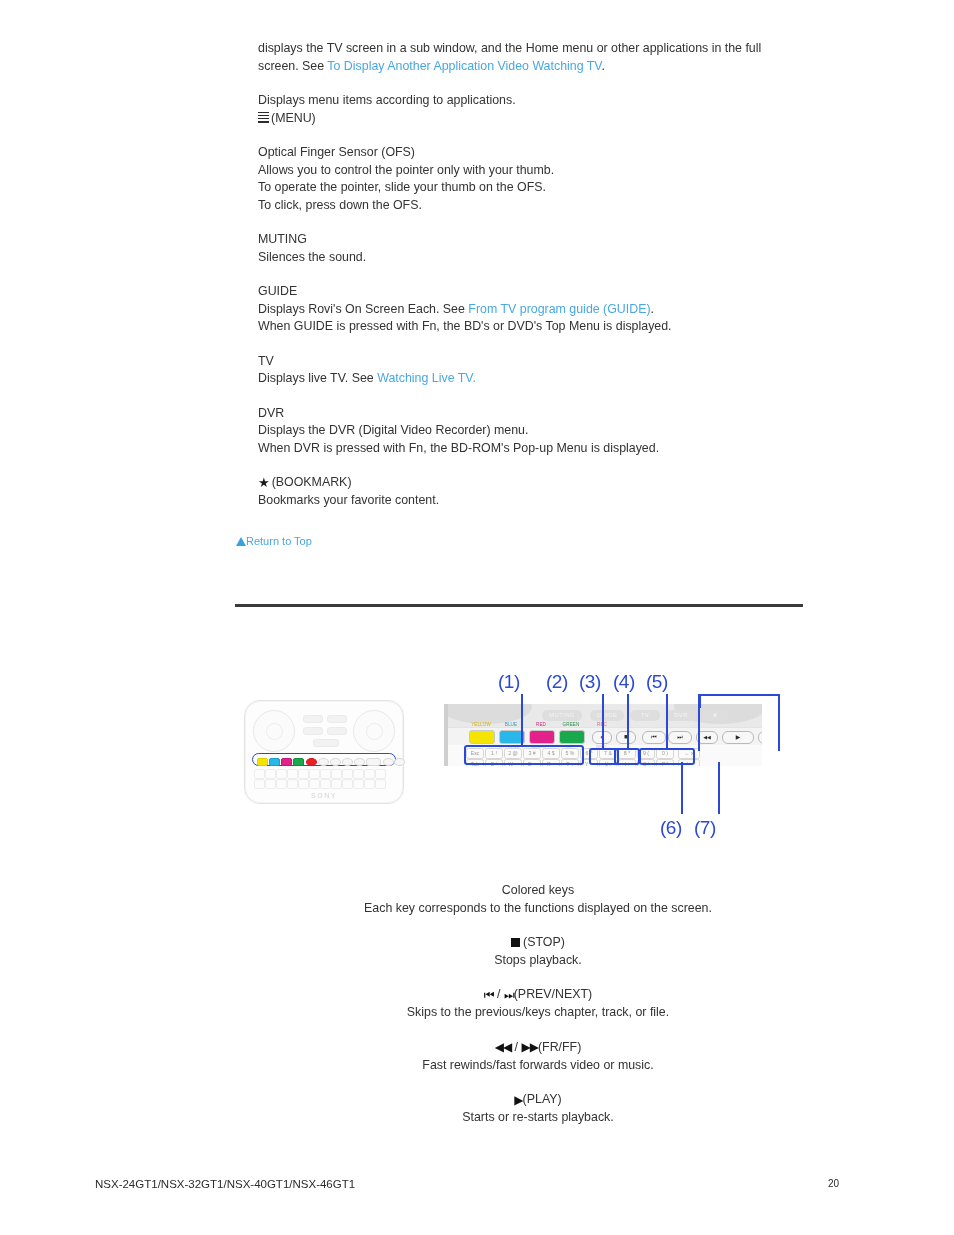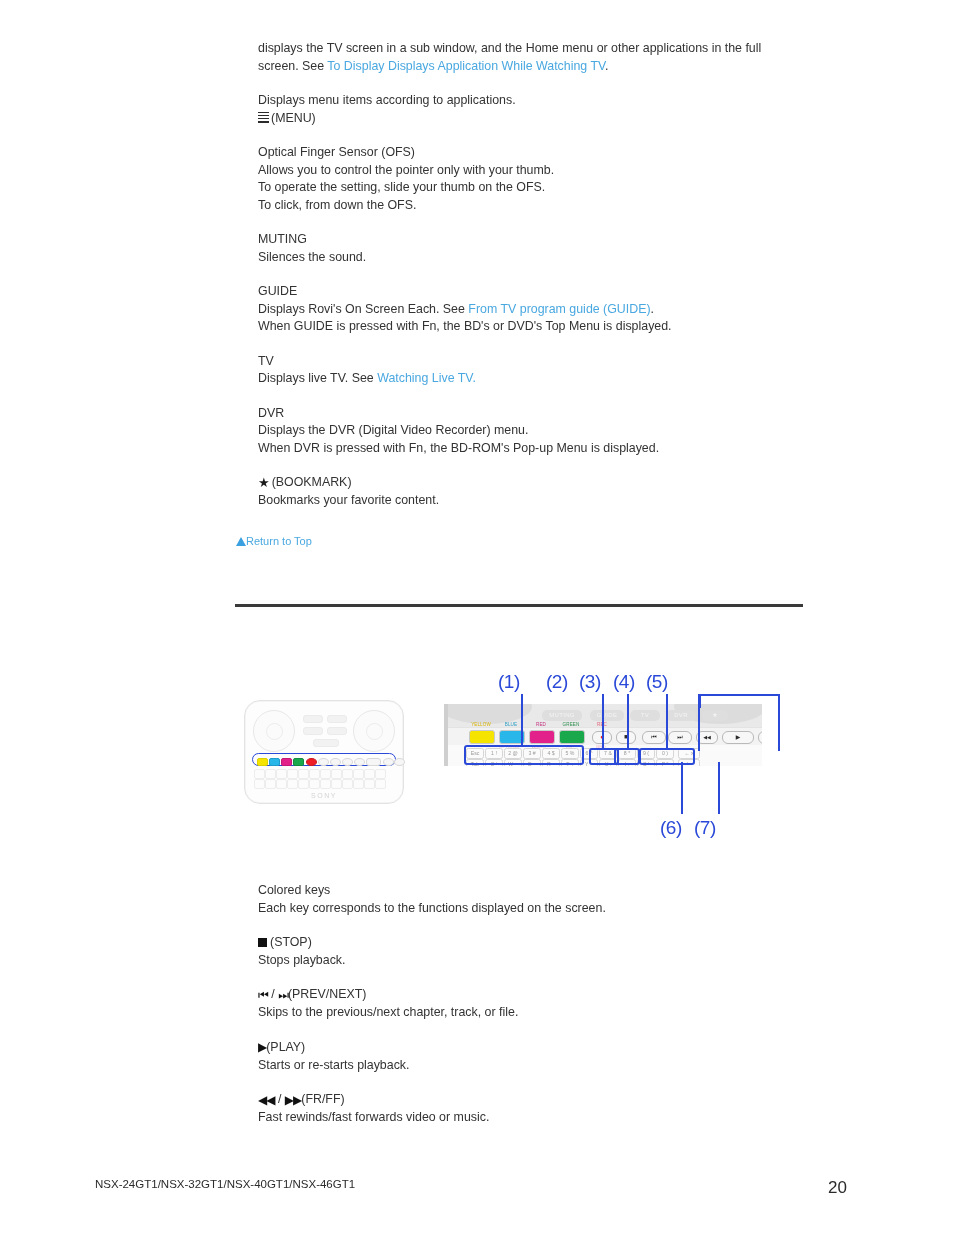--- a/index.html
+++ b/index.html
@@ -356,46 +356,46 @@
     position: absolute;
     left: 95px;
     top: 1178px;
     font-size: 11.5px;
     color: #2b2b2b;
   }
   .footer-right {
     position: absolute;
     left: 828px;
     top: 1178px;
-    font-size: 17px;
+    font-size: 10px;
     color: #2b2b2b;
   }
 </style>
 </head>
 <body>
 
 <div class="page">
 
   <div class="content">
 
     <div class="block">
       <div class="para">displays the TV screen in a sub window, and the Home menu or other applications in the full</div>
-      <div class="para"><span>screen. See </span><a class="lnk" href="#">To Display Displays Application While Watching TV</a><span>.</span></div>
+      <div class="para"><span>screen. See </span><a class="lnk" href="#">To Display Another Application Video Watching TV</a><span>.</span></div>
     </div>
 
     <div class="block">
       <div class="para">Displays menu items according to applications.</div>
       <div class="para hdr-line"><span class="menu-icon"><i></i><i></i><i></i><i></i></span><span>(MENU)</span></div>
     </div>
 
     <div class="block">
       <div class="para">Optical Finger Sensor (OFS)</div>
       <div class="para">Allows you to control the pointer only with your thumb.</div>
-      <div class="para">To operate the setting, slide your thumb on the OFS.</div>
-      <div class="para">To click, from down the OFS.</div>
+      <div class="para">To operate the pointer, slide your thumb on the OFS.</div>
+      <div class="para">To click, press down the OFS.</div>
     </div>
 
     <div class="block">
       <div class="para">MUTING</div>
       <div class="para">Silences the sound.</div>
     </div>
 
     <div class="block">
       <div class="para">GUIDE</div>
       <div class="para"><span>Displays Rovi's On Screen Each. See </span><a class="lnk" href="#">From TV program guide (GUIDE)</a><span>.</span></div>
@@ -565,46 +565,46 @@
 
     <div class="callout-num" style="left:266px; top:10px;">(1)</div>
     <div class="callout-num" style="left:314px; top:10px;">(2)</div>
     <div class="callout-num" style="left:347px; top:10px;">(3)</div>
     <div class="callout-num" style="left:381px; top:10px;">(4)</div>
     <div class="callout-num" style="left:414px; top:10px;">(5)</div>
     <div class="callout-num" style="left:428px; top:156px;">(6)</div>
     <div class="callout-num" style="left:462px; top:156px;">(7)</div>
   </div>
 
-  <div class="content" style="top:882px;">
+  <div class="content" style="top:882px;text-align:center;">
 
     <div class="block">
       <div class="para">Colored keys</div>
       <div class="para">Each key corresponds to the functions displayed on the screen.</div>
     </div>
 
 
     <div class="block">
       <div class="para hdr-line"><span class="stop-sq"></span><span>(STOP)</span></div>
       <div class="para">Stops playback.</div>
     </div>
 
     <div class="block">
       <div class="para hdr-line"><span class="glyph">⏮</span><span> / </span><span class="glyph">⏭</span><span>(PREV/NEXT)</span></div>
-      <div class="para">Skips to the previous/next chapter, track, or file.</div>
+      <div class="para">Skips to the previous/keys chapter, track, or file.</div>
+    </div>
+
+    <div class="block">
+      <div class="para hdr-line"><span class="glyph">◀◀</span><span> / </span><span class="glyph">▶▶</span><span>(FR/FF)</span></div>
+      <div class="para">Fast rewinds/fast forwards video or music.</div>
     </div>
 
     <div class="block">
       <div class="para hdr-line"><span class="glyph">▶</span><span>(PLAY)</span></div>
       <div class="para">Starts or re-starts playback.</div>
     </div>
 
-    <div class="block">
-      <div class="para hdr-line"><span class="glyph">◀◀</span><span> / </span><span class="glyph">▶▶</span><span>(FR/FF)</span></div>
-      <div class="para">Fast rewinds/fast forwards video or music.</div>
-    </div>
-
   </div>
 
   <div class="footer-left">NSX-24GT1/NSX-32GT1/NSX-40GT1/NSX-46GT1</div>
   <div class="footer-right">20</div>
 
 </div>
 
 </body></html>

